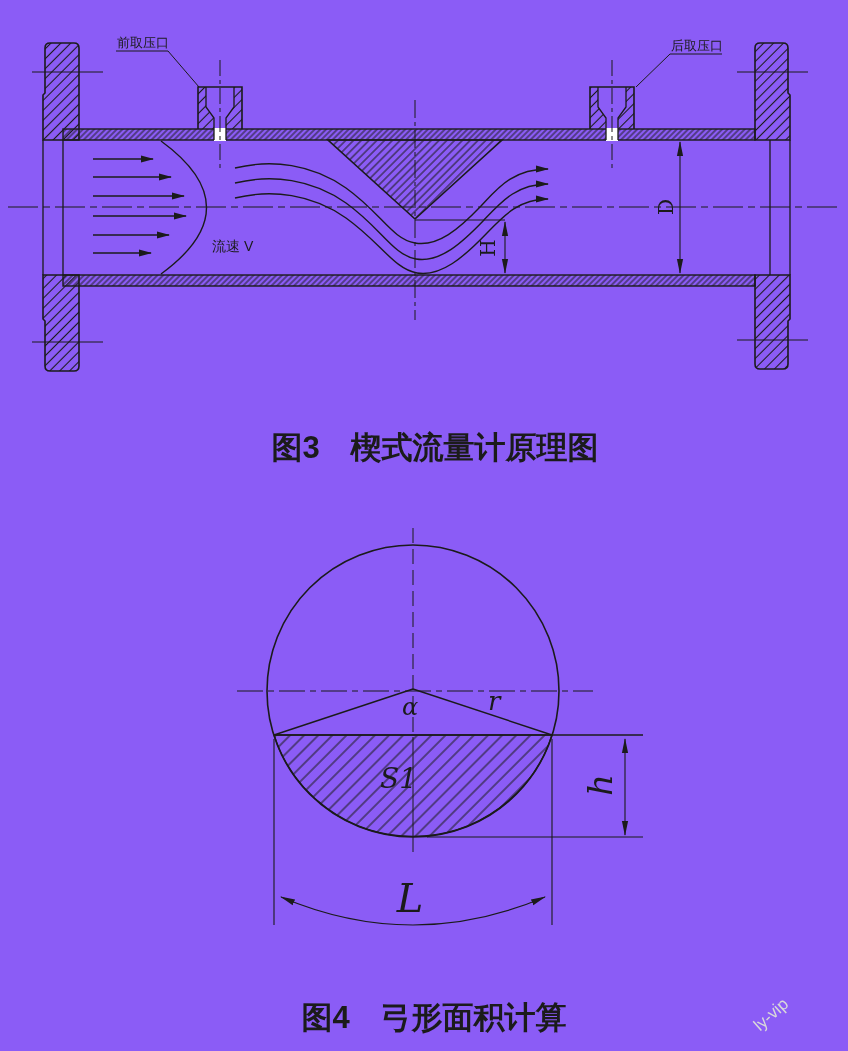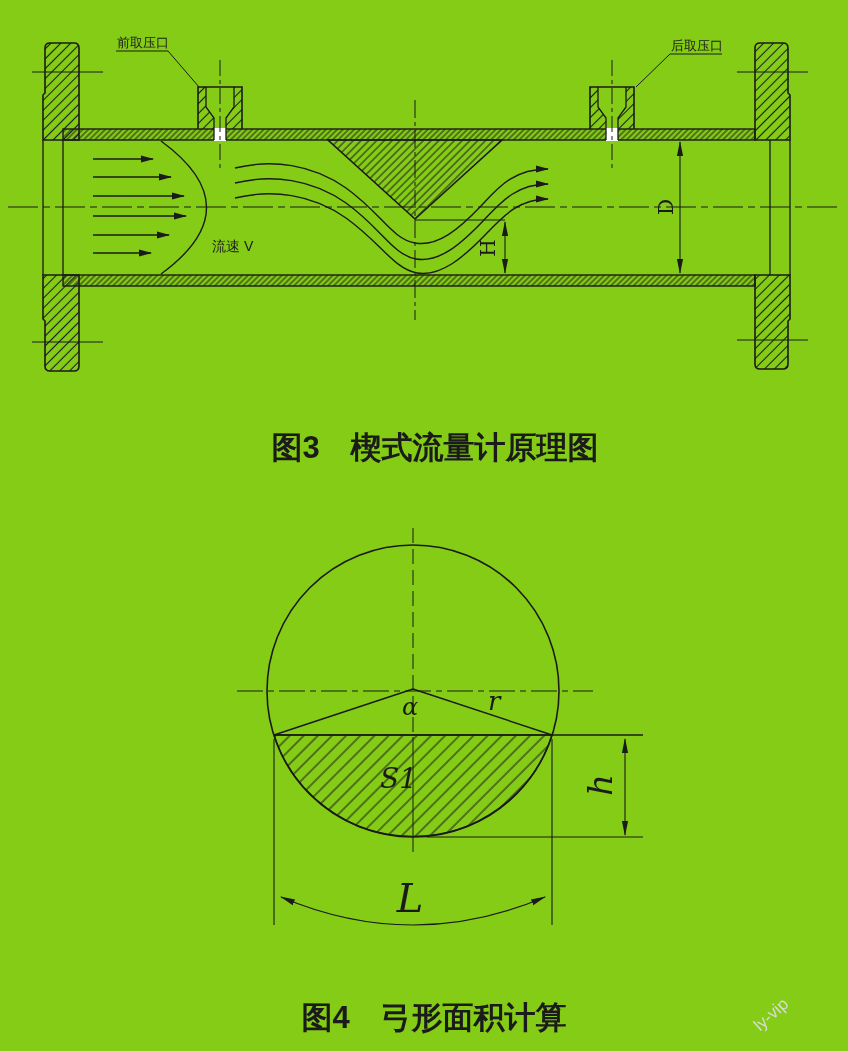--- a/index.html
+++ b/index.html
@@ -1,16 +1,16 @@
 <!DOCTYPE html>
 <html lang="zh"><head>
 <meta charset="utf-8">
 <style>
   html,body{margin:0;padding:0;background:#fff;}
-  #page{position:relative;width:848px;height:1051px;background:#84cc16;overflow:hidden;
+  #page{position:relative;width:848px;height:1051px;background:#8b5cf6;overflow:hidden;
         font-family:"Liberation Sans",sans-serif;}
   svg{position:absolute;top:0;left:0;}
   text{fill:#1b1b1b;}
   .cn-small{font-family:"Liberation Sans",sans-serif;font-size:13px;}
   .cn-mid{font-family:"Liberation Sans",sans-serif;font-size:14px;}
   .dim{font-family:"DejaVu Serif",serif;font-size:20px;}
   .math-it{font-family:"DejaVu Serif",serif;font-style:italic;}
   .caption{font-family:"Liberation Sans",sans-serif;font-size:31px;font-weight:bold;}
   .wm{font-family:"Liberation Sans",sans-serif;font-size:17px;fill:#d9d9d9;}
 </style>

